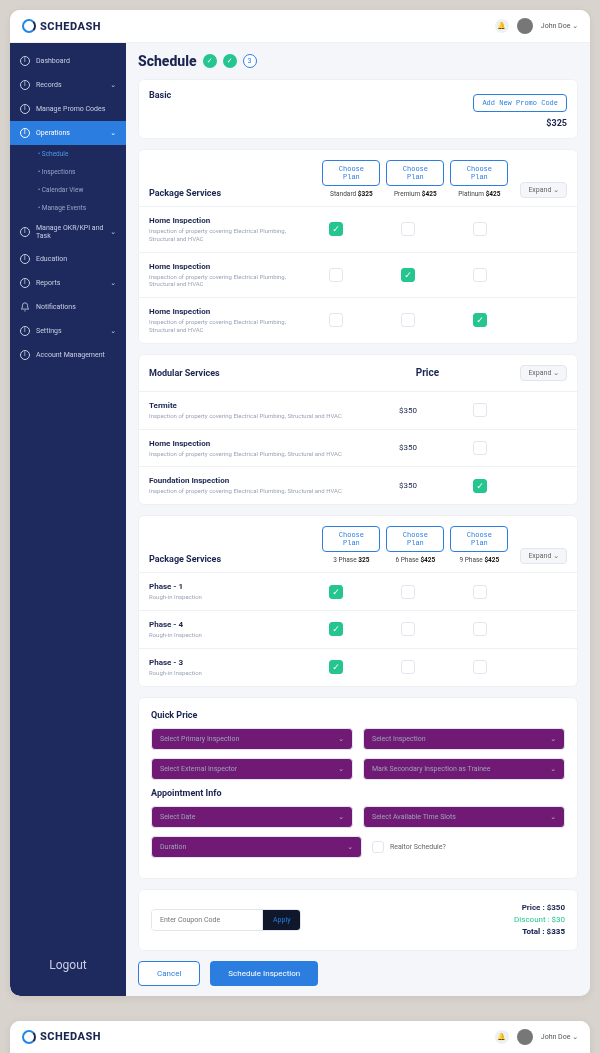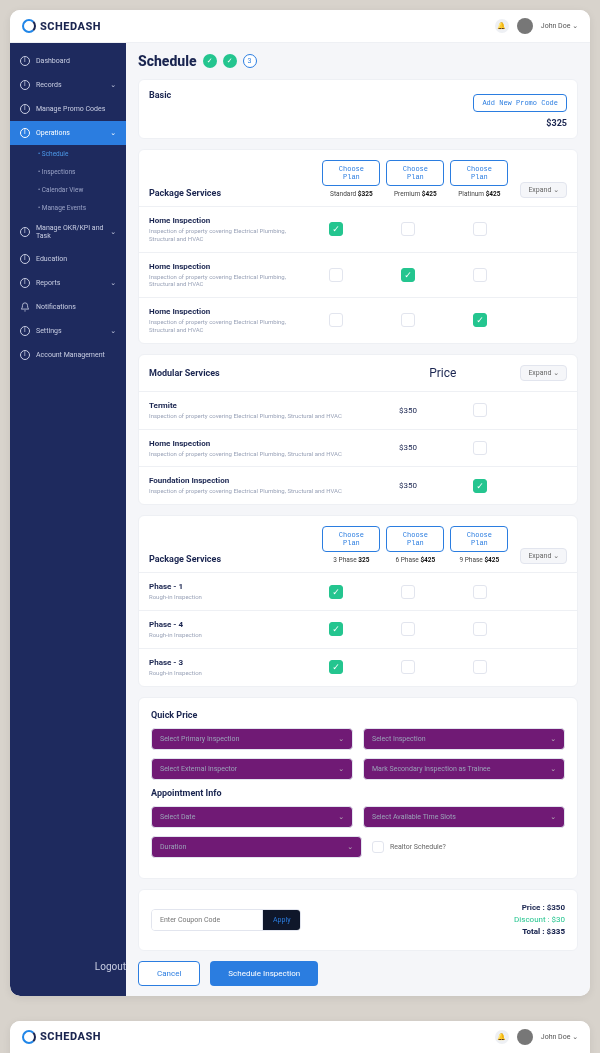--- a/index.html
+++ b/index.html
@@ -16,21 +16,21 @@
 .sidebar { width:116px; background:#1e2a5e; padding:6px 0 10px; display:flex; flex-direction:column; border-bottom-left-radius:10px; }
 .side-item { display:flex; align-items:center; gap:6px; padding:7px 10px; font-size:7px; color:#c9cee3; cursor:pointer; position:relative; }
 .side-item.active { background:#2b7de0; color:#fff; }
 .side-icon { width:10px; height:10px; border:1px solid currentColor; border-radius:50%; flex-shrink:0; position:relative; }
 .side-icon::after { content:"i"; position:absolute; top:-1px; left:3px; font-size:7px; }
 .side-bell { width:10px; height:10px; flex-shrink:0; }
 .side-caret { margin-left:auto; font-size:7px; }
 .sub-item { padding:5px 10px 5px 28px; font-size:6.5px; color:#9aa3c6; cursor:pointer; }
 .sub-item.sub-active { color:#4c98e8; }
 .sub-item::before { content:"• "; }
-.logout { margin-top:auto; text-align:right; font-size:10px; color:#c9cee3; padding:14px 0; cursor:pointer; }
+.logout { margin-top:auto; text-align:center; font-size:12px; color:#c9cee3; padding:14px 0; cursor:pointer; }
 .content { flex:1; background:#f5f6f9; padding:10px 12px; border-bottom-right-radius:10px; }
 .page-head { display:flex; align-items:center; gap:6px; margin-bottom:10px; }
 .page-title { font-size:14px; font-weight:800; color:#1a2550; }
 .step-circle { width:14px; height:14px; border-radius:50%; display:flex; align-items:center; justify-content:center; font-size:7px; }
 .step-circle.done { background:#24c58f; color:#fff; }
 .step-circle.pending { border:1px solid #2b7de0; color:#2b7de0; background:#fff; }
 .card { background:#fff; border-radius:6px; padding:10px; margin-bottom:10px; border:1px solid #eef0f4; }
 .basic-row { display:flex; justify-content:space-between; align-items:flex-start; }
 .basic-label { font-size:9px; font-weight:700; color:#1a2550; }
 .btn-outline { border:1px solid #2b7de0; color:#2b7de0; background:#fff; border-radius:4px; padding:4px 8px; font-size:7px; cursor:pointer;font-family:Liberation Mono, monospace; }
@@ -45,21 +45,21 @@
 .tbl-row { display:flex; align-items:center; padding:9px 10px; border-top:1px solid #eef0f4; gap:14px; }
 .row-main { flex:1; }
 .row-name { font-size:8px; font-weight:700; color:#1a2550; }
 .row-desc { font-size:6px; color:#9aa3b8; margin-top:2px; line-height:1.3; }
 .cell { width:58px; display:flex; justify-content:center; }
 .cell-spacer { width:44px; }
 .chk { width:14px; height:14px; border-radius:3px; border:1px solid #e2e5ee; display:flex; align-items:center; justify-content:center; font-size:9px; color:#fff; }
 .chk.on { background:#24c58f; border-color:#24c58f; }
 .price-cell { width:58px; text-align:center; font-size:8px; color:#1a2550; }
 .mod-head { display:flex; align-items:center; padding:10px; }
-.mod-price-h { width:58px; text-align:right; font-size:12px; font-weight:400; color:#1a2550; }
+.mod-price-h { width:58px; text-align:center; font-size:10px; font-weight:700; color:#1a2550; }
 .mod-chk-h { width:58px; }
 .quick-card { background:#fff; border-radius:6px; border:1px solid #eef0f4; padding:12px; margin-bottom:10px; }
 .quick-title { font-size:9px; font-weight:700; color:#1a2550; margin-bottom:8px; }
 .field-row { display:flex; gap:10px; margin-bottom:8px; }
 .field { flex:1; border:1px solid #e2e5ee; border-radius:4px; padding:6px 8px; font-size:7px; color:#9aa3b8; display:flex; align-items:center; justify-content:space-between; cursor:pointer; background:#701a75; }
 .field-full { flex:1; }
 .field-caret { font-size:7px; color:#bbb; }
 .realtor-row { display:flex; align-items:center; gap:6px; font-size:7px; color:#666; }
 .realtor-chk { width:12px; height:12px; border:1px solid #e2e5ee; border-radius:3px; }
 .totals-card { background:#fff; border-radius:6px; border:1px solid #eef0f4; padding:12px; margin-bottom:10px; display:flex; justify-content:space-between; align-items:center; }

